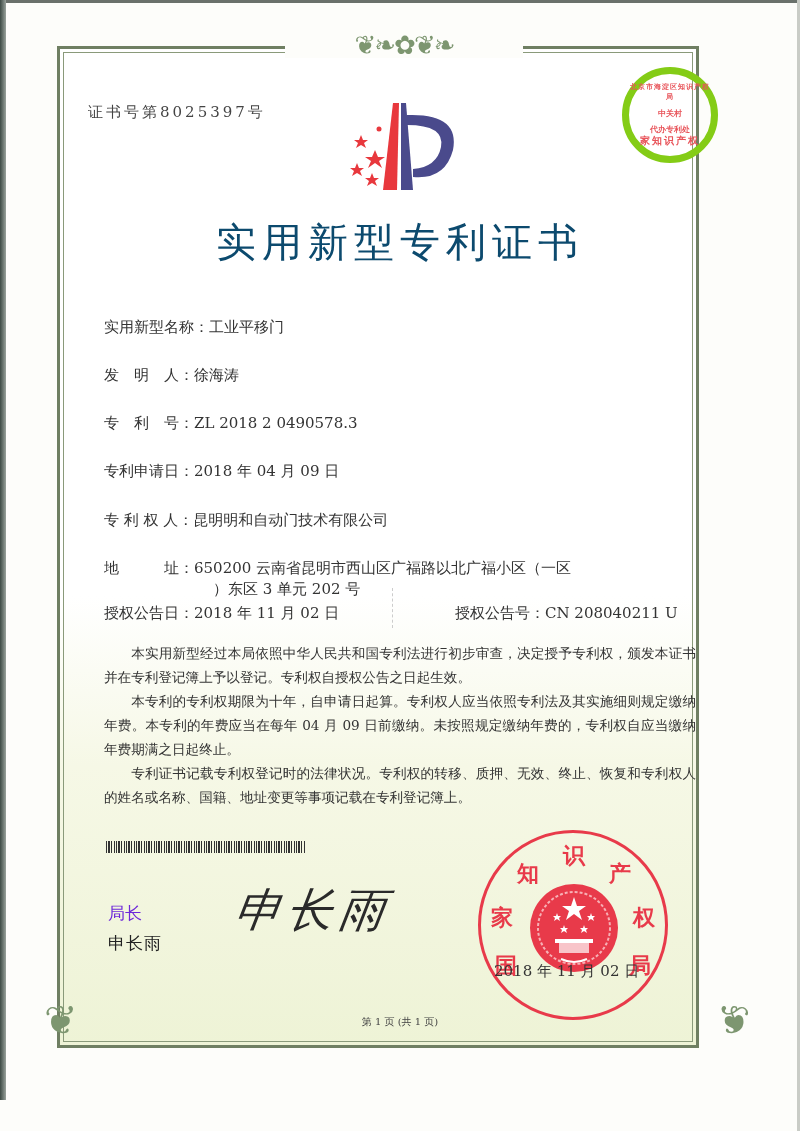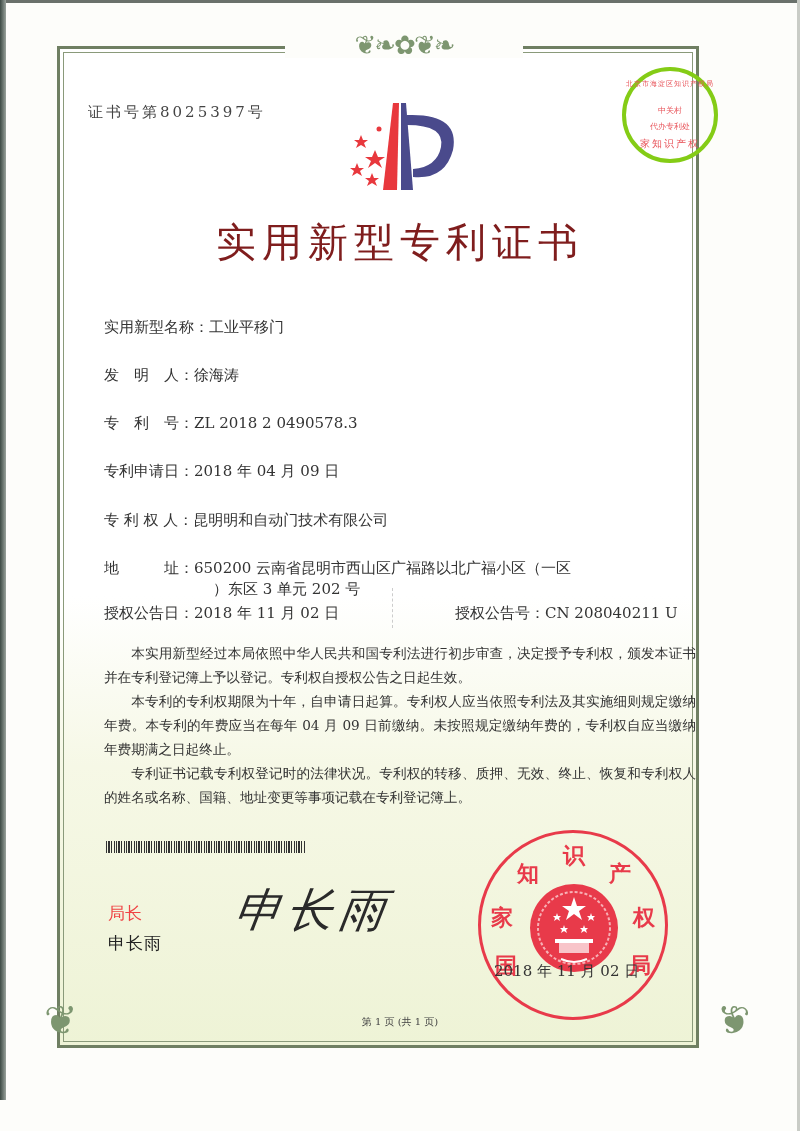--- a/index.html
+++ b/index.html
@@ -43,51 +43,51 @@
     .ornament-br { left: 715px; top: 1000px; font-size: 40px; background: transparent; transform: scaleX(-1); }
 
     .cert-no {
       position: absolute; left: 88px; top: 103px; font-size: 15px; color: #444;
       letter-spacing: 3px;
     }
     .logo { position: absolute; left: 335px; top: 95px; width: 130px; height: 100px; }
 
     .seal-small {
       position: absolute; left: 622px; top: 67px; width: 96px; height: 96px;
-      border: 4px solid #84cc16; border-radius: 50%; color: #e8545a;
-      font-size: 8px; text-align: center; box-sizing: border-box;
+      border: 7px solid #84cc16; border-radius: 50%; color: #e8545a;
+      font-size: 8px; text-align: center; box-sizing: border-box; font-weight: bold;
     }
     .seal-small .ring-text {
       position: absolute; left: 0; right: 0; top: 8px; font-size: 7px; letter-spacing: 1px;
     }
     .seal-small .c1 { position: absolute; left: 0; right: 0; top: 34px; }
     .seal-small .c2 { position: absolute; left: 0; right: 0; top: 50px; }
     .seal-small .ring-bottom { position: absolute; left: 0; right: 0; bottom: 8px; font-size: 10px; letter-spacing: 2px; }
 
     .title {
       position: absolute; left: 0; width: 800px; top: 215px; text-align: center;
-      font-size: 40px; color: #7f1d1d; letter-spacing: 6px;
+      font-size: 40px; color: #0c4a6e; letter-spacing: 6px;
       font-family: "DejaVu Serif", serif;
     }
 
     .field { position: absolute; left: 104px; font-size: 15px; color: #333; white-space: nowrap; }
     .field .lbl { display: inline-block; }
 
     .para {
       position: absolute; left: 104px; width: 592px; font-size: 13.6px; line-height: 24px;
       color: #333; text-indent: 2em; text-align: justify;
     }
 
     .barcode {
       position: absolute; left: 106px; top: 841px; width: 200px; height: 12px;
       background: repeating-linear-gradient(to right,
         #333 0 1px, transparent 1px 2px, #333 2px 3px, #333 3px 4px, transparent 4px 5px,
         #333 5px 6px, transparent 6px 8px, #333 8px 9px, transparent 9px 10px);
     }
-    .director-title { position: absolute; left: 108px; top: 902px; font-size: 17px; font-family: Liberation Serif, serif; color: #ef4444; }
+    .director-title { position: absolute; left: 108px; top: 902px; font-size: 17px; font-family: Liberation Serif, serif; color: #6d28d9; }
     .director-name { position: absolute; left: 108px; top: 932px; font-size: 17px; font-family: "DejaVu Sans", sans-serif; color: #222; letter-spacing: 1px; }
     .signature {
       position: absolute; left: 235px; top: 880px; font-size: 46px; color: #2a2a2a;
       font-family: "DejaVu Serif", serif; font-style: italic; transform: skewX(-8deg);
       letter-spacing: 6px;
     }
 
     .seal-big {
       position: absolute; left: 478px; top: 830px; width: 190px; height: 190px;
       border: 3px solid #e83a4a; border-radius: 50%; box-sizing: border-box;

